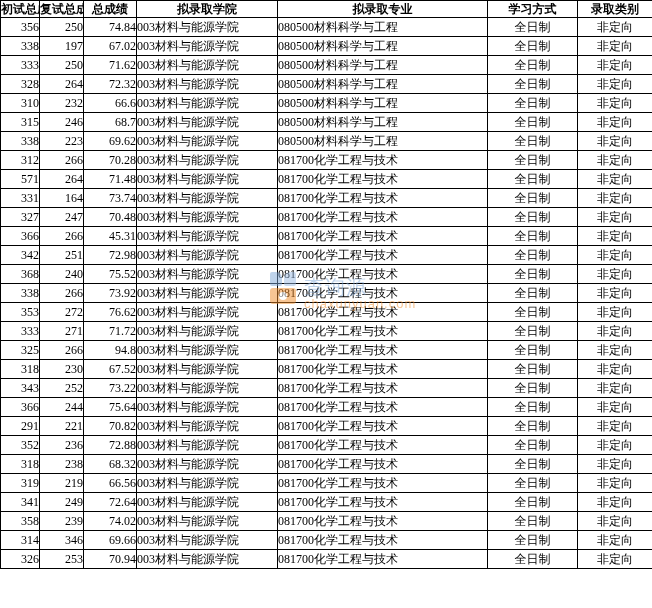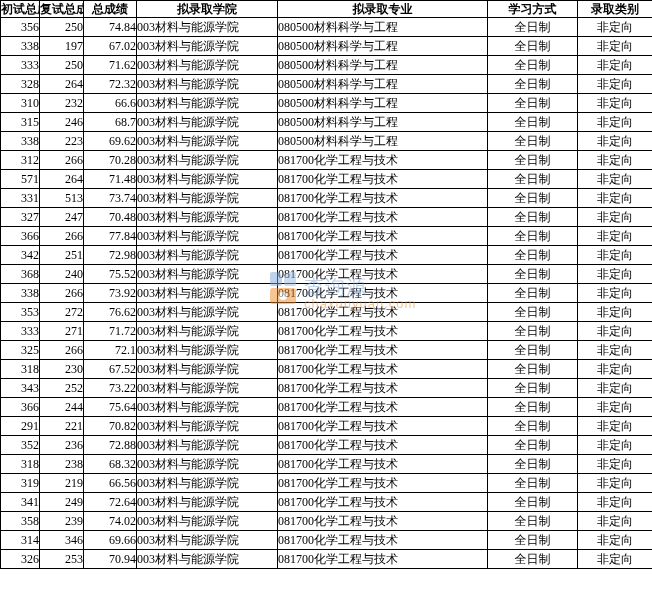--- a/index.html
+++ b/index.html
@@ -229,40 +229,40 @@
         <td class="num">571</td>
         <td class="num">264</td>
         <td class="num">71.48</td>
         <td class="txt">003材料与能源学院</td>
         <td class="txt">081700化学工程与技术</td>
         <td class="ctr">全日制</td>
         <td class="ctr">非定向</td>
       </tr>
       <tr>
         <td class="num">331</td>
-        <td class="num">513</td>
+        <td class="num">164</td>
         <td class="num">73.74</td>
         <td class="txt">003材料与能源学院</td>
         <td class="txt">081700化学工程与技术</td>
         <td class="ctr">全日制</td>
         <td class="ctr">非定向</td>
       </tr>
       <tr>
         <td class="num">327</td>
         <td class="num">247</td>
         <td class="num">70.48</td>
         <td class="txt">003材料与能源学院</td>
         <td class="txt">081700化学工程与技术</td>
         <td class="ctr">全日制</td>
         <td class="ctr">非定向</td>
       </tr>
       <tr>
         <td class="num">366</td>
         <td class="num">266</td>
-        <td class="num">77.84</td>
+        <td class="num">45.31</td>
         <td class="txt">003材料与能源学院</td>
         <td class="txt">081700化学工程与技术</td>
         <td class="ctr">全日制</td>
         <td class="ctr">非定向</td>
       </tr>
       <tr>
         <td class="num">342</td>
         <td class="num">251</td>
         <td class="num">72.98</td>
         <td class="txt">003材料与能源学院</td>
@@ -302,21 +302,21 @@
         <td class="num">271</td>
         <td class="num">71.72</td>
         <td class="txt">003材料与能源学院</td>
         <td class="txt">081700化学工程与技术</td>
         <td class="ctr">全日制</td>
         <td class="ctr">非定向</td>
       </tr>
       <tr>
         <td class="num">325</td>
         <td class="num">266</td>
-        <td class="num">72.1</td>
+        <td class="num">94.8</td>
         <td class="txt">003材料与能源学院</td>
         <td class="txt">081700化学工程与技术</td>
         <td class="ctr">全日制</td>
         <td class="ctr">非定向</td>
       </tr>
       <tr>
         <td class="num">318</td>
         <td class="num">230</td>
         <td class="num">67.52</td>
         <td class="txt">003材料与能源学院</td>

